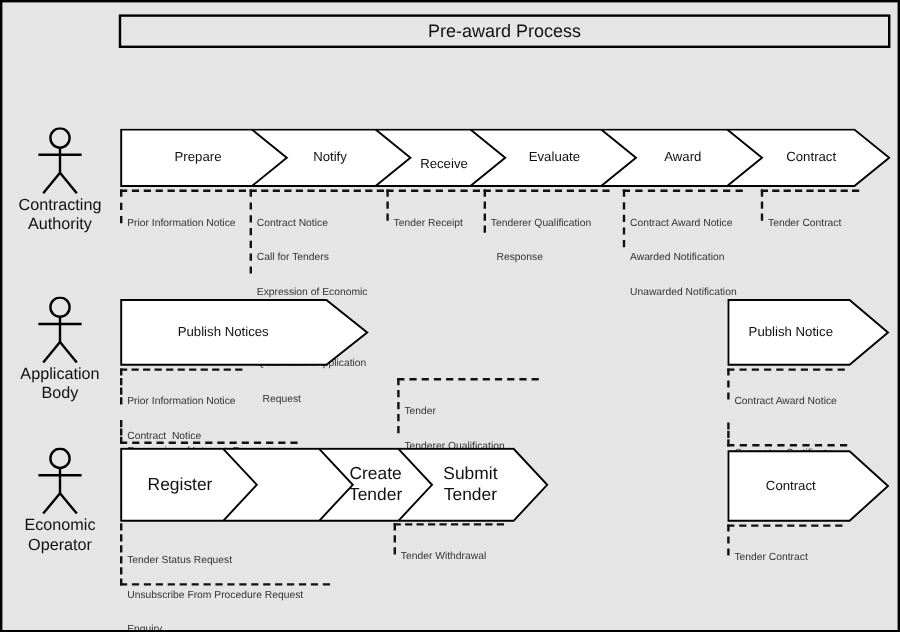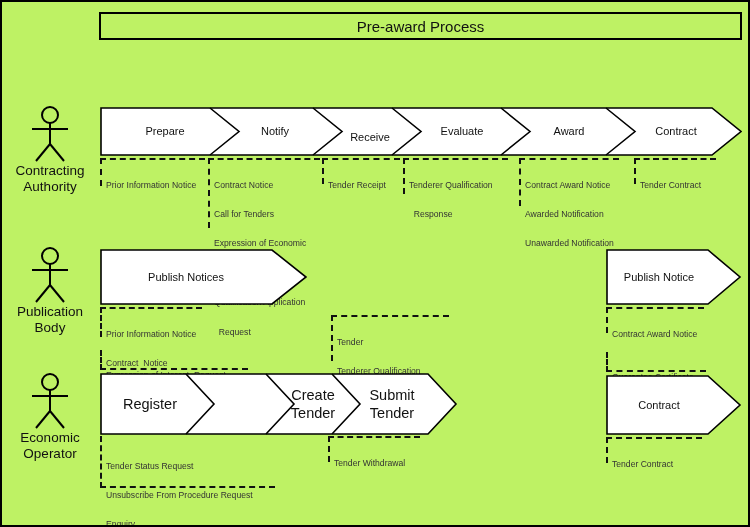--- a/index.html
+++ b/index.html
@@ -1,20 +1,20 @@
 <!DOCTYPE html>
 <html><head>
 <meta charset="utf-8">
 <style>
   html,body{margin:0;padding:0;background:#ffffff;}
   body{font-family:"Liberation Sans","DejaVu Sans",sans-serif;}
   #canvas{
     position:relative;
     width:750px;height:527px;
-    background:#bef264;
+    background:#e5e5e5;
     border:2px solid #000000;
     box-sizing:border-box;
     overflow:hidden;
   }
   .abs{position:absolute;}
 
   
   .title-box{
     left:97px;top:10px;width:643px;height:28px;
     border:2px solid #000;
@@ -92,21 +92,21 @@
 
   <div class="abs actor" style="left:0px;top:245px;">
     <svg width="60" height="56" viewBox="0 0 60 56">
       <circle cx="30" cy="9" r="8" fill="none" stroke="#000" stroke-width="2"></circle>
       <line x1="30" y1="17" x2="30" y2="38" stroke="#000" stroke-width="2"></line>
       <line x1="12" y1="23" x2="48" y2="23" stroke="#000" stroke-width="2"></line>
       <line x1="30" y1="38" x2="16" y2="55" stroke="#000" stroke-width="2"></line>
       <line x1="30" y1="38" x2="44" y2="55" stroke="#000" stroke-width="2"></line>
     </svg>
     <div class="actor-label">
-      <span class="ln">Publication</span><br>
+      <span class="ln">Application</span><br>
       <span class="ln">Body</span>
     </div>
   </div>
 
   <div class="abs actor" style="left:0px;top:371px;">
     <svg width="60" height="56" viewBox="0 0 60 56">
       <circle cx="30" cy="9" r="8" fill="none" stroke="#000" stroke-width="2"></circle>
       <line x1="30" y1="17" x2="30" y2="38" stroke="#000" stroke-width="2"></line>
       <line x1="12" y1="23" x2="48" y2="23" stroke="#000" stroke-width="2"></line>
       <line x1="30" y1="38" x2="16" y2="55" stroke="#000" stroke-width="2"></line>

